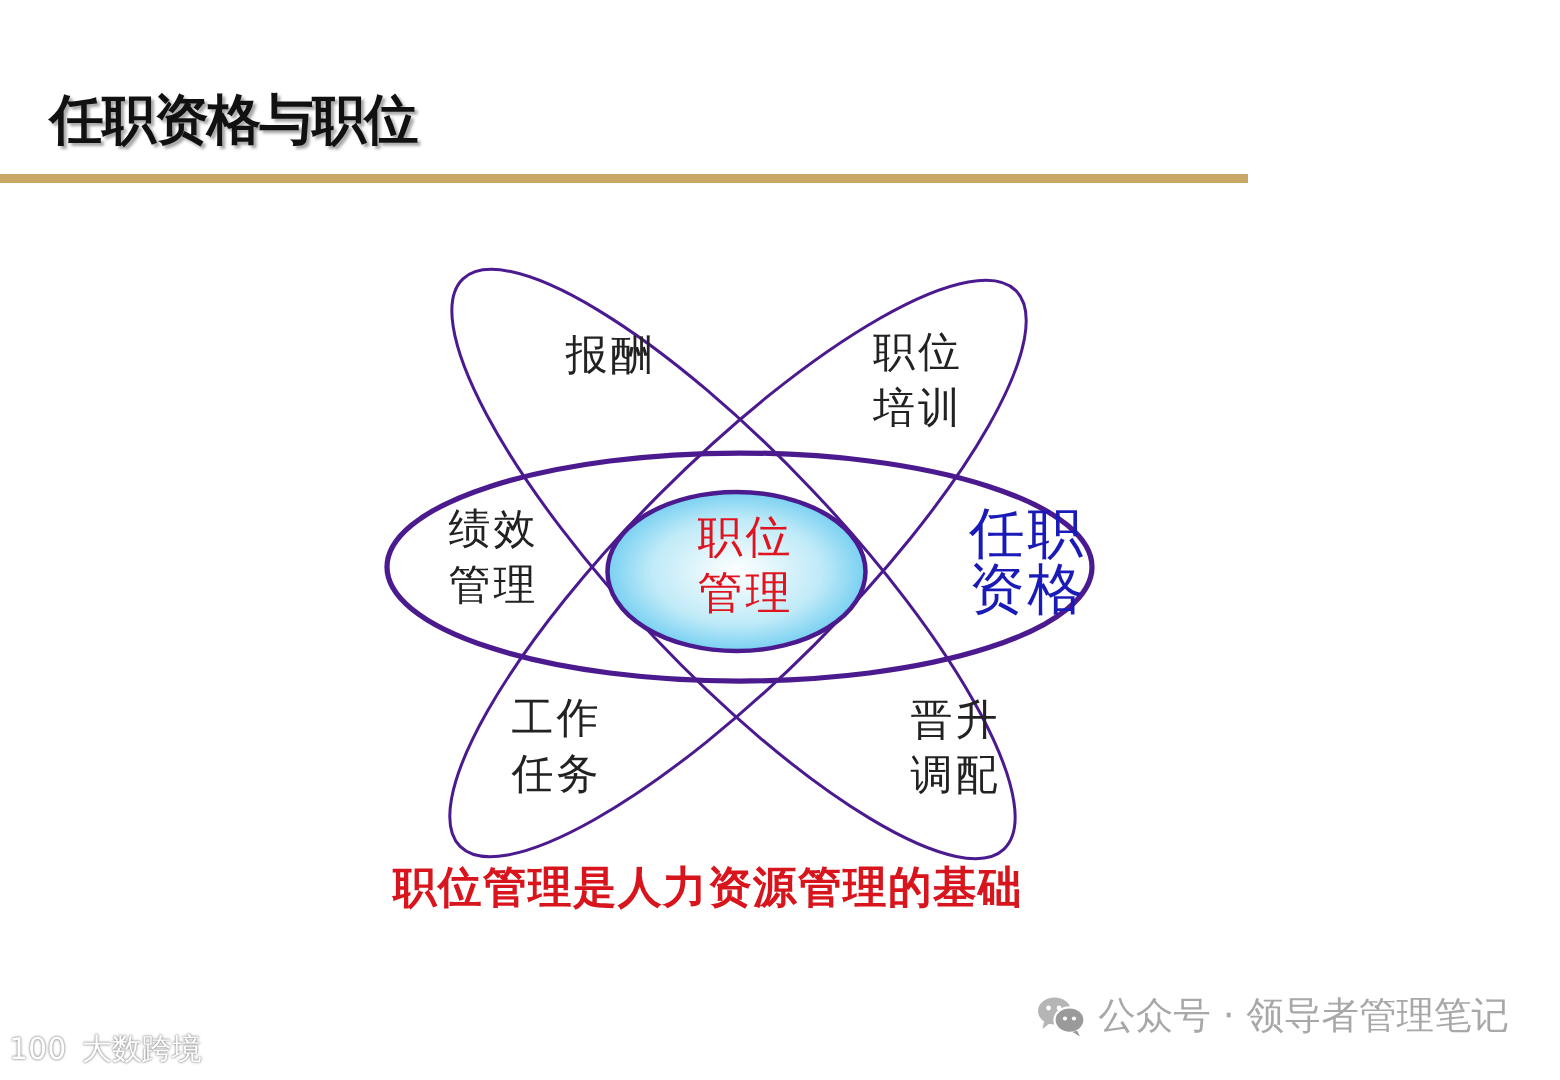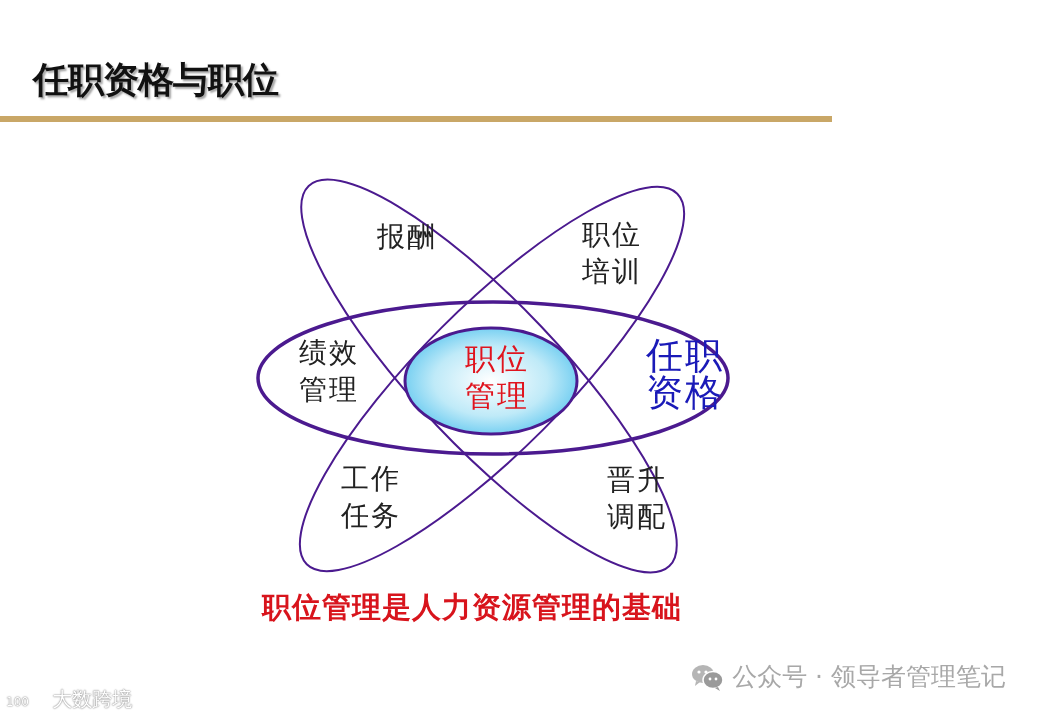--- a/index.html
+++ b/index.html
@@ -11,21 +11,21 @@
     position: absolute; left: 33px; top: 56px; font-size: 36px; font-weight: bold; color: #111;
     letter-spacing: -1px; text-shadow: 2px 2px 2px rgba(0,0,0,0.35);
     font-family: "DejaVu Sans", sans-serif;
   }
   .title-rule { position: absolute; left: 0; top: 116px; width: 832px; height: 6px; background: #c9a767; }
   svg.diagram { position: absolute; left: 0; top: 0; }
   .lbl { position: absolute; font-size: 28px; line-height: 37px; color: #222; font-family: "DejaVu Serif", serif; letter-spacing: 2px; }
   .lbl.center { color: #e0141e; font-size: 30px; }
   .lbl.blue { color: #1a1ab8; font-size: 37px; margin-left: 20px; }
   .caption {
-    position: absolute; left: 262px; top: 588px; font-size: 29px; color: #d8141c; font-weight: bold;
+    position: absolute; left: 262px; top: 572px; font-size: 29px; color: #d8141c; font-weight: bold;
     font-family: "DejaVu Serif", serif; letter-spacing: 1px;
   }
   .footer-source {
     position: absolute; right: 34px; top: 660px; font-size: 25px; color: #a8a8a8;
     display: flex; align-items: center; gap: 6px; font-family: "DejaVu Sans", sans-serif;
   }
   .wechat-icon { width: 36px; height: 30px; position: relative; }
   .watermark {
     position: absolute; left: 6px; top: 686px; font-size: 20px; color: #fff;
     text-shadow: 0 0 2px #888, 0 0 1px #888; font-family: "DejaVu Sans", sans-serif;
@@ -95,15 +95,15 @@
       <circle cx="9" cy="10" r="1.6" fill="#fff"></circle>
         <circle cx="16" cy="10" r="1.6" fill="#fff"></circle>
       <circle cx="20" cy="17" r="1.4" fill="#fff"></circle>
         <circle cx="26" cy="17" r="1.4" fill="#fff"></circle>
     </svg>
   </span>
   <span>公众号 · 领导者管理笔记</span>
 </div>
 
 <div class="watermark">
-  <span style="font-size:12px; margin-right:17px;text-align:right;">100</span>
+  <span style="font-size:20px; margin-right:4px;text-align:right;">100</span>
   <span>大数跨境</span>
 </div>
 
 </body></html>

